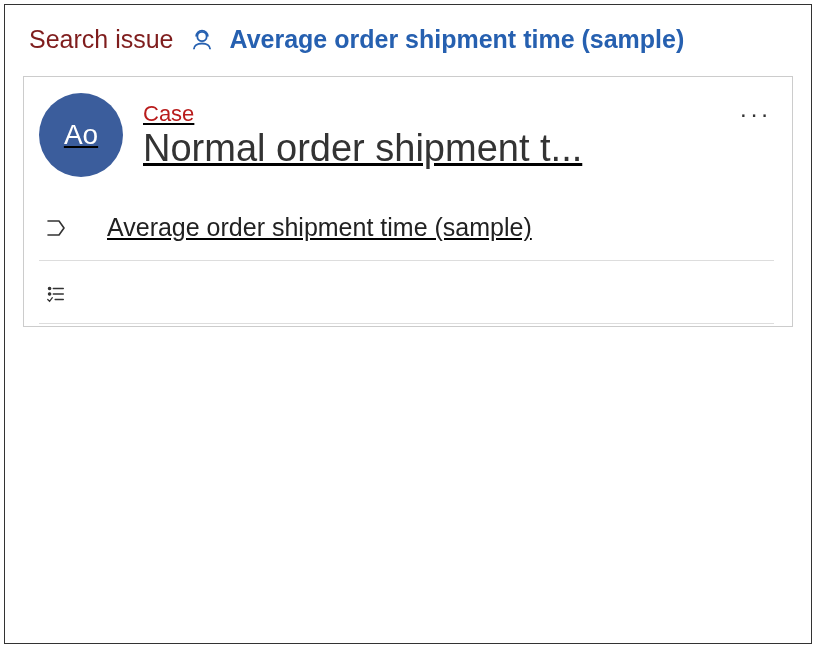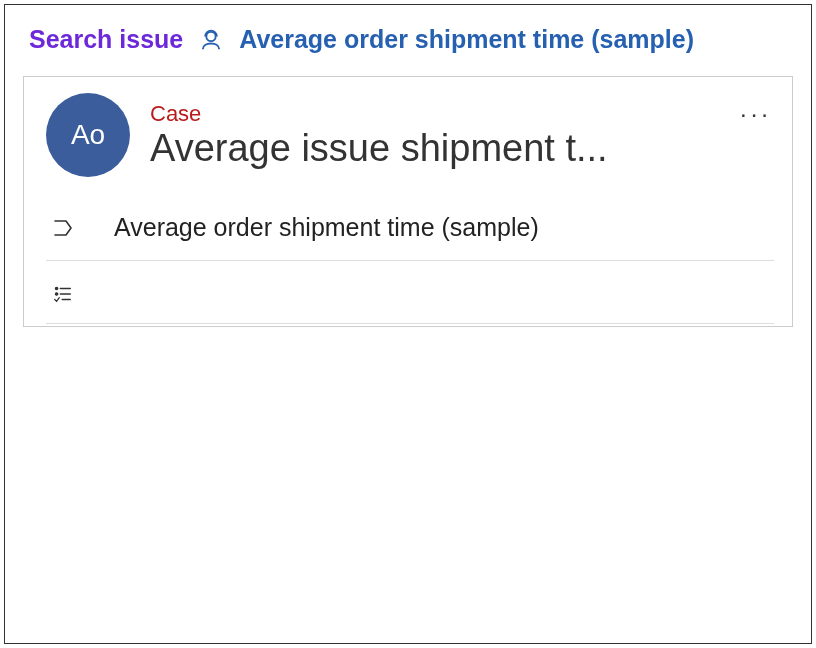--- a/index.html
+++ b/index.html
@@ -17,33 +17,34 @@
       padding: 20px 18px;
     }
     .breadcrumb {
       display: flex;
       align-items: center;
       gap: 14px;
       margin-bottom: 22px;
       margin-left: 6px;
     }
     .breadcrumb .bc-root {
-      color: #6d28d9;
+      color: #7f1d1d;
       font-size: 25px;
-      font-weight: 700;
+      font-weight: 400;
     }
     .breadcrumb .bc-current {
       color: #2660b0;
       font-size: 25px;
       font-weight: 600;
     }
     .bc-icon svg { display: block; }
     .card {
       border: 1px solid #ccc;
-      padding: 16px 18px 2px 22px;
+      padding: 16px 18px 2px 15px;
+      text-decoration: underline;
     }
     .card-header {
       display: flex;
       align-items: center;
       gap: 20px;
       position: relative;
       margin-bottom: 14px;
       padding-right: 38px;
     }
     .avatar {
@@ -123,21 +124,21 @@
       </svg>
     </span>
     <span class="bc-current">Average order shipment time (sample)</span>
   </div>
 
   <div class="card">
     <div class="card-header">
       <div class="avatar">Ao</div>
       <div class="card-header-text">
         <div class="card-type">Case</div>
-        <div class="card-title">Average issue shipment t...</div>
+        <div class="card-title">Normal order shipment t...</div>
       </div>
       <div class="more-btn">...</div>
     </div>
 
     <div class="field-row">
       <span class="field-icon">
         <svg width="24" height="24" viewBox="0 0 24 24" fill="none" stroke="#333" stroke-width="1.6" stroke-linejoin="round" stroke-linecap="round">
           <path d="M4 5 L15 5 L20 12 L15 19 L4 19"></path>
         </svg>
       </span>

